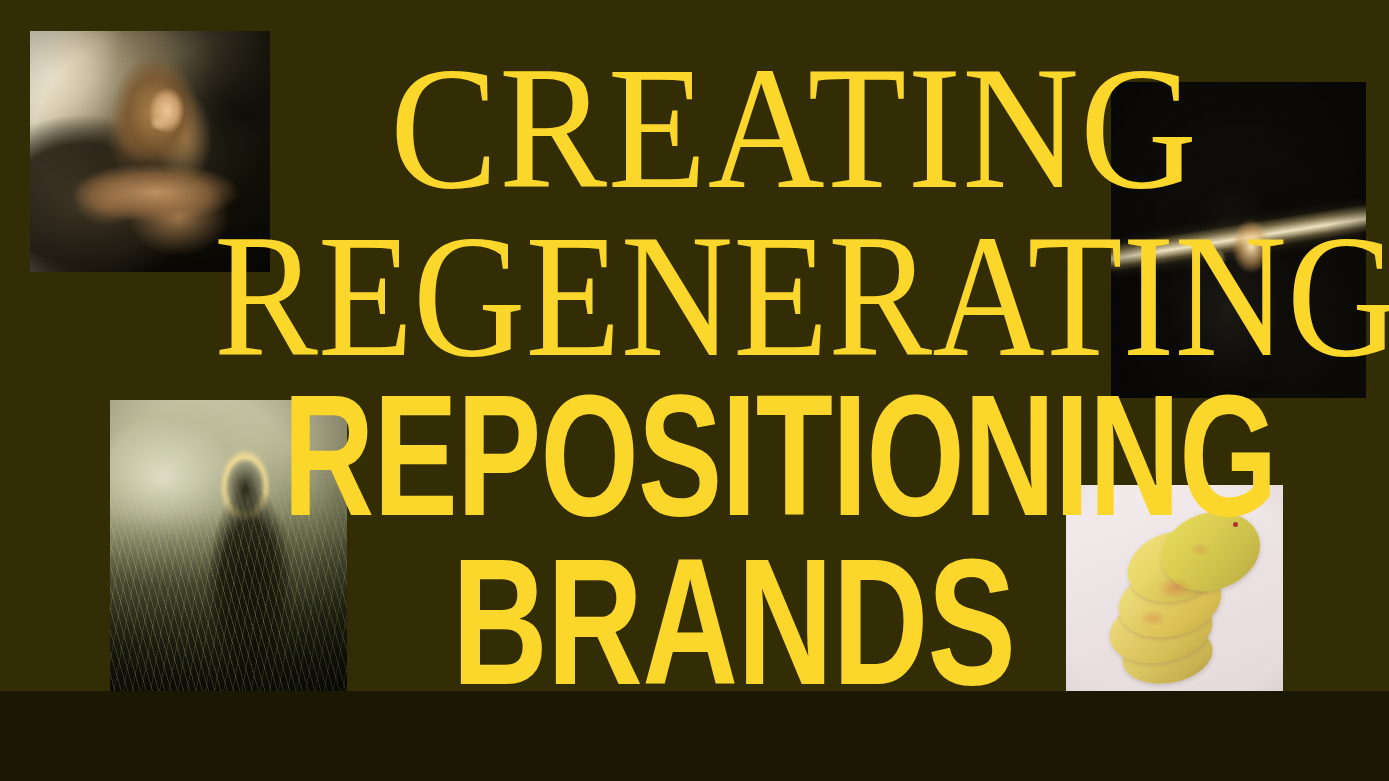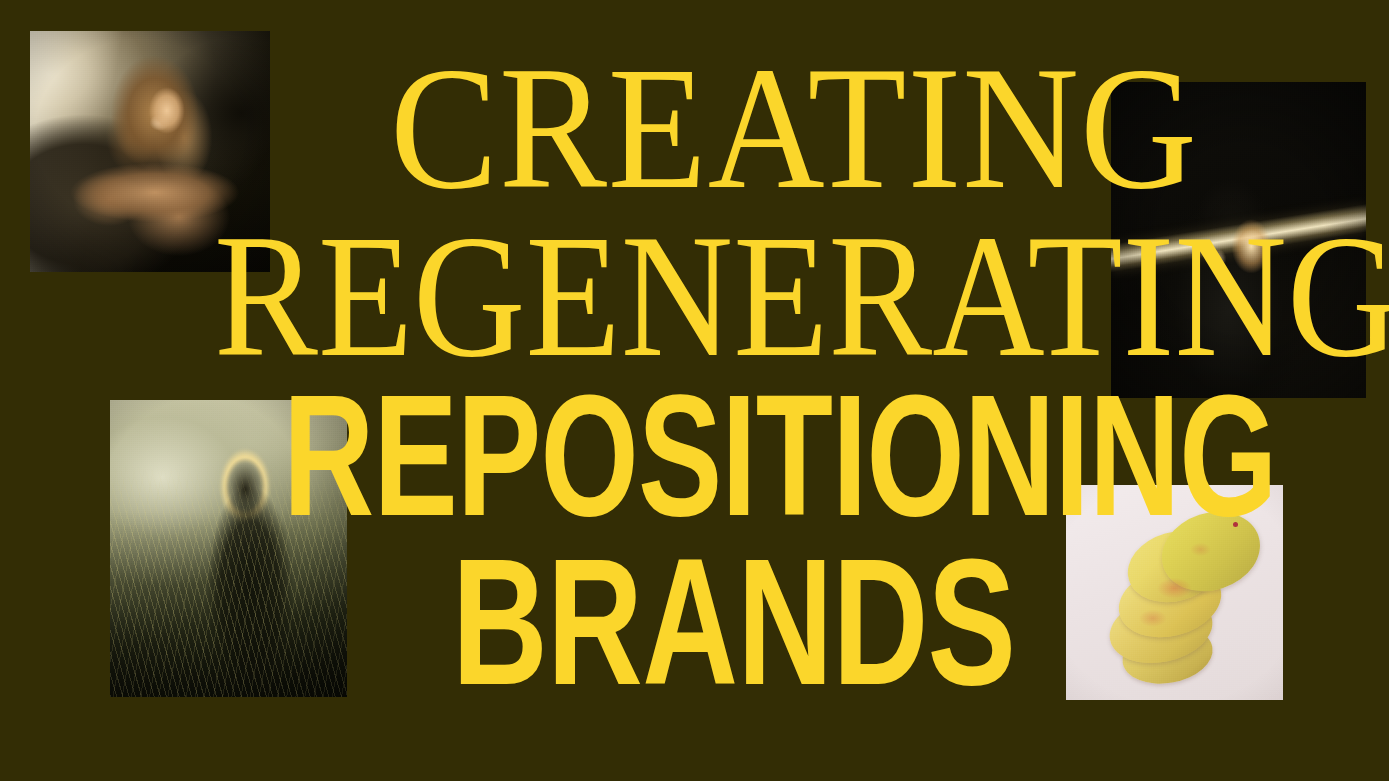--- a/index.html
+++ b/index.html
@@ -3,21 +3,21 @@
 <meta charset="utf-8">
 <style>
   html, body {
     margin: 0;
     padding: 0;
     background: #1a1703;
   }
   #stage {
     position: relative;
     width: 1389px;
-    height: 781px;
+    height: 691px;
     overflow: hidden;
     background: #332D05;
     font-family: "Liberation Sans", sans-serif;
   }
 
   
   .photo {
     position: absolute;
     overflow: hidden;
     background: #15130a;

